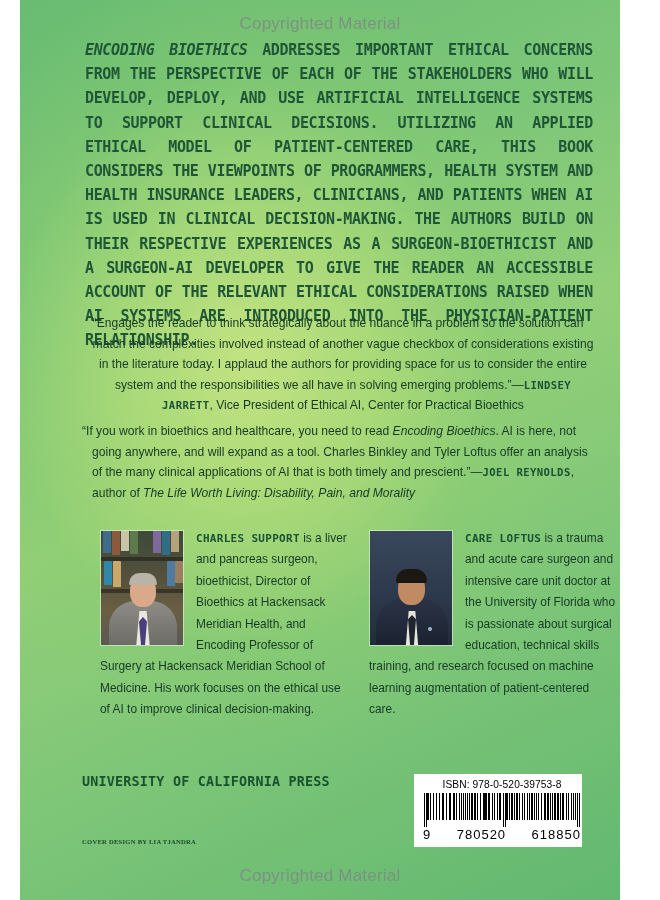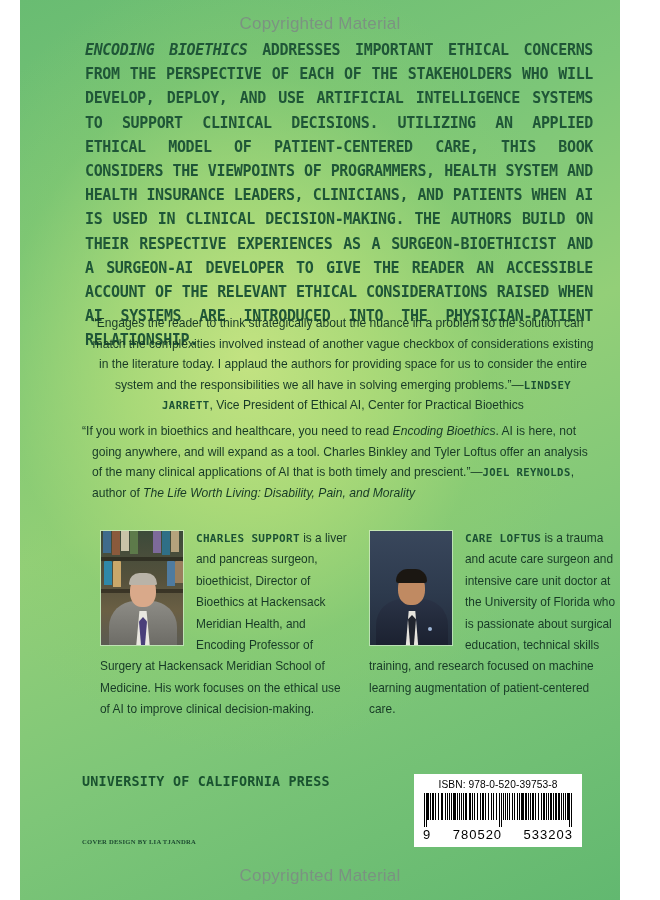--- a/index.html
+++ b/index.html
@@ -152,21 +152,21 @@
   }
 
   
   #barcode-block {
     position: absolute;
     left: 394px;
     top: 774px;
     width: 168px;
     height: 73px;
     background: #ffffff;
-    padding: 5px 8px 3px 8px;
+    padding: 5px 0 3px 8px;
   }
   #isbn-text {
     text-align: center;
     font-size: 10.2px;
     color: #000;
     letter-spacing: 0.1px;
     line-height: 12px;
   }
   #bars { height: 34px; margin: 2px 2px 0 2px; display: flex; align-items: stretch; }
   #bars span { display: block; background: #000; }
@@ -376,19 +376,19 @@
         <span class="w" style="width: 2.60267px; align-self: flex-start; height: 27px;"></span>
         <span style="width: 2.03653px; align-self: flex-start; height: 27px;"></span>
         <span class="w" style="width: 1.18462px; align-self: flex-start; height: 27px;"></span>
         <span style="width: 1.6px; align-self: flex-start; height: 34px;"></span>
         <span class="w" style="width: 1.4px; align-self: flex-start; height: 34px;"></span>
         <span style="width: 1.6px; align-self: flex-start; height: 34px;"></span>
       </div>
     <div id="digits">
       <span class="grp">9</span>
       <span class="grp">780520</span>
-      <span class="grp">533203</span>
+      <span class="grp">618850</span>
     </div>
   </div>
 
   <div class="watermark bottom">Copyrighted Material</div>
 
 </div>
 
 </body></html>

